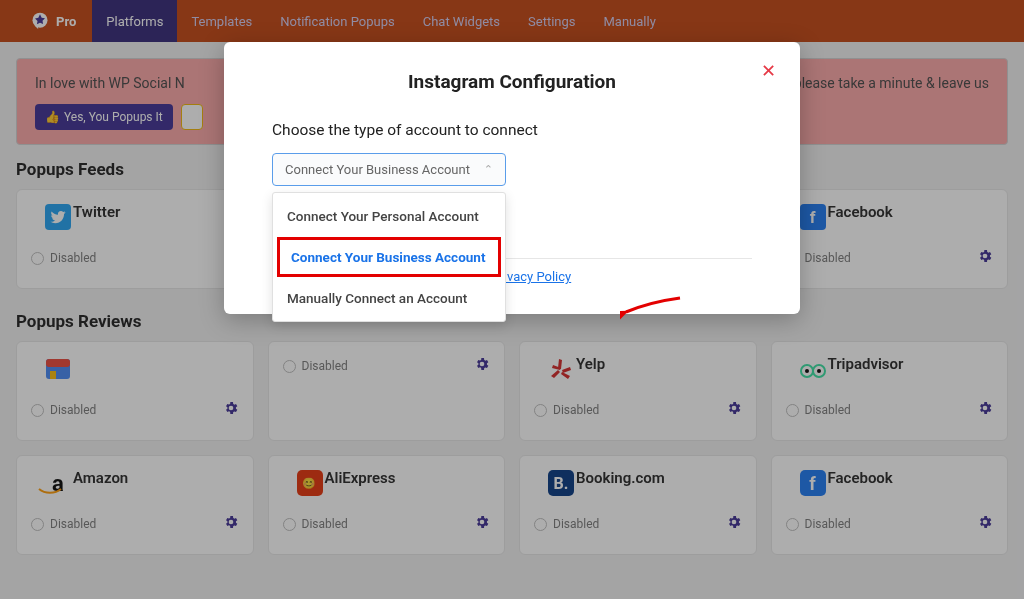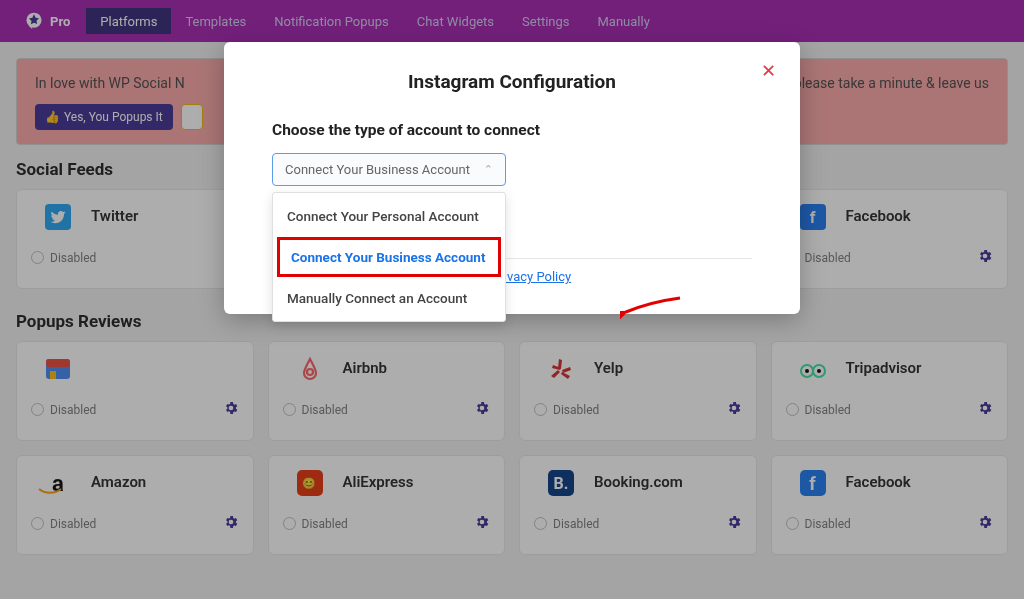--- a/index.html
+++ b/index.html
@@ -1,48 +1,48 @@
 <!DOCTYPE html>
 <html><head>
   <meta charset="utf-8">
   <style>
     * { margin: 0; padding: 0; box-sizing: border-box; font-family: -apple-system, BlinkMacSystemFont, "Segoe UI", Roboto, sans-serif; }
     body { width: 1024px; height: 599px; overflow: hidden; position: relative; background: #f0f0f1; }
     
-    .topnav { height: 42px; background: #a21caf; display: flex; align-items: center; padding-left: 24px; color: #fff; font-size: 13px; }
+    .topnav { height: 42px; background: #c2410c; display: flex; align-items: center; padding-left: 30px; color: #fff; font-size: 13px; }
     .topnav .brand { display: flex; align-items: center; gap: 6px; font-weight: 700; margin-right: 16px; }
     .topnav .brand svg { width: 20px; height: 20px; }
-    .topnav .nav-item { padding: 0 14px; height: 26px; display: flex; align-items: center; color: #d0caf0; cursor: pointer; }
+    .topnav .nav-item { padding: 0 14px; height: 42px; display: flex; align-items: center; color: #d0caf0; cursor: pointer; }
     .topnav .nav-item.active { background: #2f2275; color: #fff; }
     
     .content { padding: 16px; }
     .banner { background: #fca5a5; border: 1px solid #d0d0d0; border-radius: 4px; padding: 14px 18px; margin-bottom: 14px; }
     .banner-text { color: #444; font-size: 14px; line-height: 1.5; }
     .banner-actions { margin-top: 10px; display: flex; gap: 8px; }
     .btn-primary { background: #3b2b91; color: #fff; border: none; padding: 6px 10px; border-radius: 4px; font-size: 12px; cursor: pointer; display:inline-flex; align-items:center; gap:4px;}
     .btn-secondary { background: #fff; border: 1px solid #f0b400; padding: 6px 10px; border-radius: 4px; font-size: 12px; cursor: pointer; }
     
     .section-title { font-size: 17px; font-weight: 700; color: #1a1a1a; margin-bottom: 10px; }
     
     .cards { display: grid; grid-template-columns: repeat(4, 1fr); gap: 14px; margin-bottom: 22px; }
     .card { background: #fff; border: 1px solid #e6e6e6; border-radius: 6px; padding: 14px 14px 10px; position: relative; min-height: 100px; }
-    .card-header { display: flex; align-items: center; gap: 20px; margin-bottom: 18px; padding-left: 14px; }
+    .card-header { display: flex; align-items: flex-start; gap: 2px; margin-bottom: 18px; padding-left: 14px; }
     .card-icon { width: 26px; height: 26px; display: flex; align-items: center; justify-content: center; border-radius: 4px; font-size: 16px; font-weight: 700; color: #fff; }
     .card-title { font-weight: 600; font-size: 15px; color: #222; line-height: 1.15; }
     .card-footer { display: flex; justify-content: space-between; align-items: center; }
-    .status { display: flex; align-items: flex-start; gap: 6px; color: #777; font-size: 12px; }
+    .status { display: flex; align-items: flex-end; gap: 6px; color: #777; font-size: 12px; }
     .status .dot { width: 13px; height: 13px; border: 1.5px solid #bbb; border-radius: 50%; }
     .gear-icon svg { width: 16px; height: 16px; fill: #3b2b91; }
 
     
     .overlay { position: absolute; inset: 0; background: rgba(40,40,40,0.38); display:flex; justify-content:center; }
     .modal { position: absolute; top: 42px; width: 576px; background: #fff; border-radius: 6px; box-shadow: 0 6px 24px rgba(0,0,0,0.25); padding: 28px 48px 30px; }
     .modal-close { position: absolute; top: 18px; right: 24px; color: #e63946; font-size: 18px; cursor: pointer; }
     .modal-title { text-align: center; font-size: 19px; font-weight: 700; color: #222; margin-bottom: 28px; }
-    .modal-subtitle { font-size: 15.5px; font-weight: 700; color: #222; margin-bottom: 14px; }
+    .modal-subtitle { font-size: 15.5px; font-weight: 400; color: #222; margin-bottom: 14px; }
     .select-box { width: 234px; border: 1.5px solid #5a9dea; border-radius: 4px; padding: 8px 12px; display:flex; justify-content:space-between; align-items:center; font-size: 13px; color: #666; cursor:pointer; background:#fafbfc; }
     .chev { color:#aaa; font-size:11px; }
     .dropdown { position:absolute; width: 234px; background:#fff; border:1px solid #e0e0e0; box-shadow:0 4px 12px rgba(0,0,0,0.12); margin-top:6px; border-radius:3px; padding:4px 0; }
     .dropdown-item { padding: 11px 14px; font-size: 13.5px; color: #444; cursor:pointer; font-weight:500;}
     .dropdown-item.highlighted { border: 3px solid #e30000; color: #1a73e8; font-weight:700; padding:9px 11px; margin:2px 4px;}
     .arrow-annot { position:absolute; left:396px; top:248px; pointer-events:none; }
     .hr { border:none; border-top:1px solid #e6e6e6; margin: 72px 0 10px; }
     .links { font-size: 13px; color:#444; }
     .links a { color:#1a73e8; text-decoration:underline; }
   </style>
@@ -75,21 +75,21 @@
     </div>
     <div class="banner-actions">
       <button class="btn-primary">
           <span>👍</span>
           <span>Yes, You Popups It</span>
         </button>
       <button class="btn-secondary"> </button>
     </div>
   </div>
 
-  <div class="section-title">Social Feeds</div>
+  <div class="section-title">Popups Feeds</div>
   <div class="cards">
     <div class="card">
       <div class="card-header">
         <span class="card-icon" style="background:#1da1f2">
           <svg viewBox="0 0 24 24" width="18" height="18" fill="#fff">
               <path d="M22 5.8c-.7.3-1.5.6-2.3.7.8-.5 1.5-1.3 1.8-2.2-.8.5-1.7.8-2.6 1a4.1 4.1 0 0 0-7 3.7c-3.4-.2-6.4-1.8-8.4-4.3-.4.6-.6 1.3-.6 2.1 0 1.4.7 2.7 1.8 3.4-.7 0-1.3-.2-1.9-.5 0 2 1.4 3.7 3.3 4-.3.1-.7.1-1.1.1l-.8-.1c.5 1.7 2.1 2.9 3.9 2.9-1.4 1.1-3.2 1.8-5.2 1.8H2c1.8 1.2 4 1.9 6.3 1.9 7.5 0 11.7-6.3 11.7-11.7v-.5c.8-.6 1.5-1.3 2-2.1z"></path>
             </svg>
         </span>
         <span class="card-title">Twitter</span>
       </div>
@@ -146,29 +146,20 @@
           <div class="status">
             <span class="dot"></span>
             <span>Disabled</span>
           </div>
           <span class="gear-icon"><svg viewBox="0 0 24 24">
               <path d="M19.4 13a7.8 7.8 0 0 0 0-2l2.1-1.6-2-3.4-2.5 1a7.6 7.6 0 0 0-1.7-1L15 3H11l-.3 2.9c-.6.3-1.2.6-1.7 1l-2.5-1-2 3.4L6.6 11a7.8 7.8 0 0 0 0 2l-2.1 1.6 2 3.4 2.5-1c.5.4 1.1.7 1.7 1L11 21h4l.3-2.9c.6-.3 1.2-.6 1.7-1l2.5 1 2-3.4L19.4 13zM12 15.5A3.5 3.5 0 1 1 12 8.5a3.5 3.5 0 0 1 0 7z"></path>
             </svg></span>
         </div>
       </div>
       <div class="card">
-        <div class="card-header">
-          <span class="card-icon" style="background:transparent;color:#000">
-            <svg width="24" height="24" viewBox="0 0 24 24">
-              <path d="M12 2c3 6 6 11 6 14a6 6 0 11-12 0c0-3 3-8 6-14z" fill="none" stroke="#ff5a5f" stroke-width="2.2"></path>
-              <circle cx="12" cy="15" r="3" fill="none" stroke="#ff5a5f" stroke-width="2.2"></circle>
-            </svg>
-          </span>
-          <span class="card-title">Airbnb</span>
-        </div>
         <div class="card-footer">
           <div class="status">
             <span class="dot"></span>
             <span>Disabled</span>
           </div>
           <span class="gear-icon"><svg viewBox="0 0 24 24">
               <path d="M19.4 13a7.8 7.8 0 0 0 0-2l2.1-1.6-2-3.4-2.5 1a7.6 7.6 0 0 0-1.7-1L15 3H11l-.3 2.9c-.6.3-1.2.6-1.7 1l-2.5-1-2 3.4L6.6 11a7.8 7.8 0 0 0 0 2l-2.1 1.6 2 3.4 2.5-1c.5.4 1.1.7 1.7 1L11 21h4l.3-2.9c.6-.3 1.2-.6 1.7-1l2.5 1 2-3.4L19.4 13zM12 15.5A3.5 3.5 0 1 1 12 8.5a3.5 3.5 0 0 1 0 7z"></path>
             </svg></span>
         </div>
       </div>

